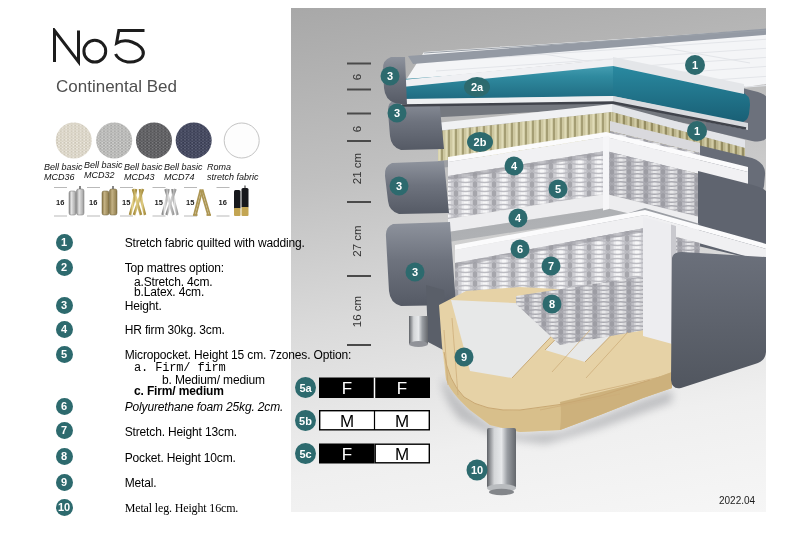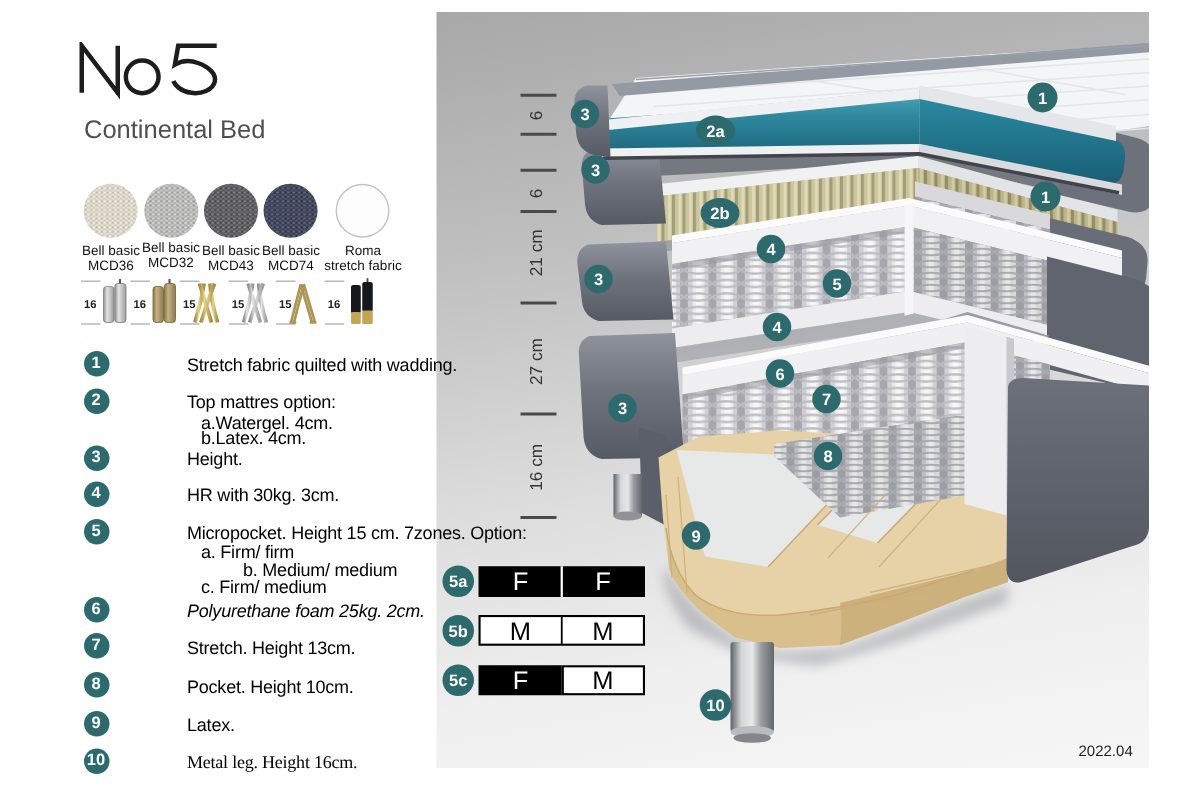--- a/index.html
+++ b/index.html
@@ -1,20 +1,20 @@
 <!DOCTYPE html>
 <html><head>
 <meta charset="utf-8">
 <style>
 html,body{margin:0;padding:0;}
 body{width:800px;height:533px;position:relative;overflow:hidden;background:#ffffff;
  font-family:"Liberation Sans",sans-serif;}
 .abs{position:absolute;}
 #bedsvg{position:absolute;left:0;top:0;}
-.lbl{font-size:9px;line-height:10px;text-align:center;color:#111;}
+.lbl{font-size:9px;line-height:10px;text-align:left;color:#111;font-style:italic;}
 .item{position:absolute;font-size:12px;letter-spacing:-0.15px;color:#000;margin-left:41px;}
 .num{position:absolute;width:17px;height:17px;border-radius:50%;background:#2d6a6e;color:#fff;
  font-size:11px;font-weight:bold;text-align:center;line-height:17px;}
 </style>
 </head>
 <body>
 
 <div class="abs" id="backdrop" style="left:291px;top:8px;width:475px;height:504px;
  background:linear-gradient(170deg,#a8a8a8 0%,#c0c0c0 30%,#dadada 55%,#efefef 80%,#f6f6f6 100%);"></div>
 
@@ -423,33 +423,33 @@
  <rect x="191.5" y="4" width="7" height="20" rx="1.5" fill="#17181c"></rect>
  <rect x="191.5" y="23" width="7" height="9" rx="1" fill="#c3a553"></rect>
  <line x1="195" y1="1.5" x2="195" y2="4" stroke="#444" stroke-width="1.2"></line>
 </g>
 </svg>
 
 <div class="num" style="left:55.5px;top:233.8px;">1</div>
 <div class="item" style="left:83.7px;top:236.3px;">Stretch fabric quilted with wadding.</div>
 <div class="num" style="left:55.5px;top:258.8px;">2</div>
 <div class="item" style="left:83.7px;top:261.3px;">Top mattres option:</div>
-<div class="item" style="left:93px;top:274.7px;">a.Watergel. 4cm.</div>
+<div class="item" style="left:93px;top:274.7px;">a.Stretch. 4cm.</div>
 <div class="item" style="left:93px;top:284.7px;">b.Latex. 4cm.</div>
 <div class="num" style="left:55.5px;top:296.5px;">3</div>
 <div class="item" style="left:83.7px;top:299px;">Height.</div>
 <div class="num" style="left:55.5px;top:320.9px;">4</div>
-<div class="item" style="left:83.7px;top:323.4px;">HR with 30kg. 3cm.</div>
+<div class="item" style="left:83.7px;top:323.4px;">HR firm 30kg. 3cm.</div>
 <div class="num" style="left:55.5px;top:345.9px;">5</div>
 <div class="item" style="left:83.7px;top:348.4px;">Micropocket. Height 15 cm. 7zones. Option:</div>
-<div class="item" style="left:93px;top:361.4px;">a. Firm/ firm</div>
+<div class="item" style="left:93px;top:361.4px;font-family:Liberation Mono, monospace;">a. Firm/ firm</div>
 <div class="item" style="left:93px;top:372.8px;padding-left:28px;">b. Medium/ medium</div>
-<div class="item" style="left:93px;top:384.2px;">c. Firm/ medium</div>
+<div class="item" style="left:93px;top:384.2px;font-weight:bold;">c. Firm/ medium</div>
 <div class="num" style="left:55.5px;top:397.5px;">6</div>
 <div class="item" style="left:83.7px;top:400px;font-style:italic;">Polyurethane foam 25kg. 2cm.</div>
 <div class="num" style="left:55.5px;top:422.1px;">7</div>
 <div class="item" style="left:83.7px;top:424.6px;">Stretch. Height 13cm.</div>
 <div class="num" style="left:55.5px;top:448.1px;">8</div>
 <div class="item" style="left:83.7px;top:450.6px;">Pocket. Height 10cm.</div>
 <div class="num" style="left:55.5px;top:473.7px;">9</div>
-<div class="item" style="left:83.7px;top:476.2px;">Latex.</div>
+<div class="item" style="left:83.7px;top:476.2px;">Metal.</div>
 <div class="num" style="left:55.5px;top:498.7px;">10</div>
 <div class="item" style="left:83.7px;top:501.2px;font-family:Liberation Serif, serif;">Metal leg. Height 16cm.</div>
 
 </body></html>

